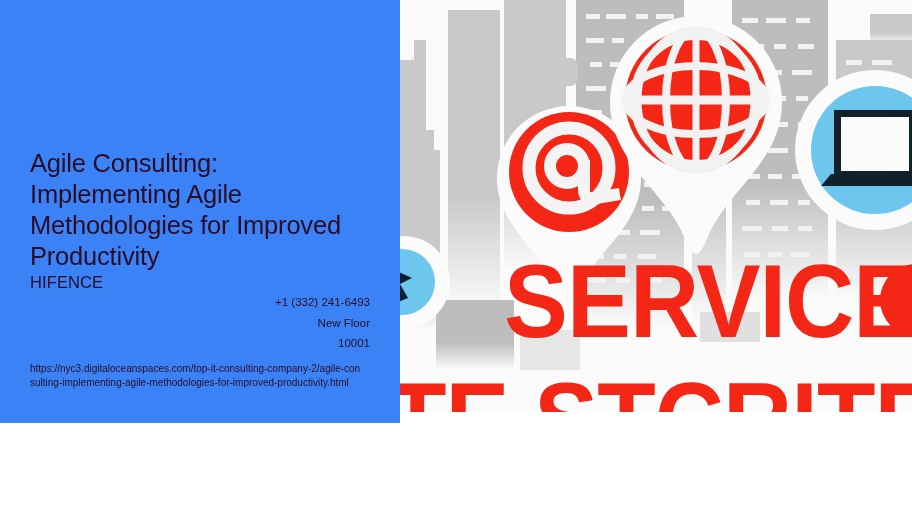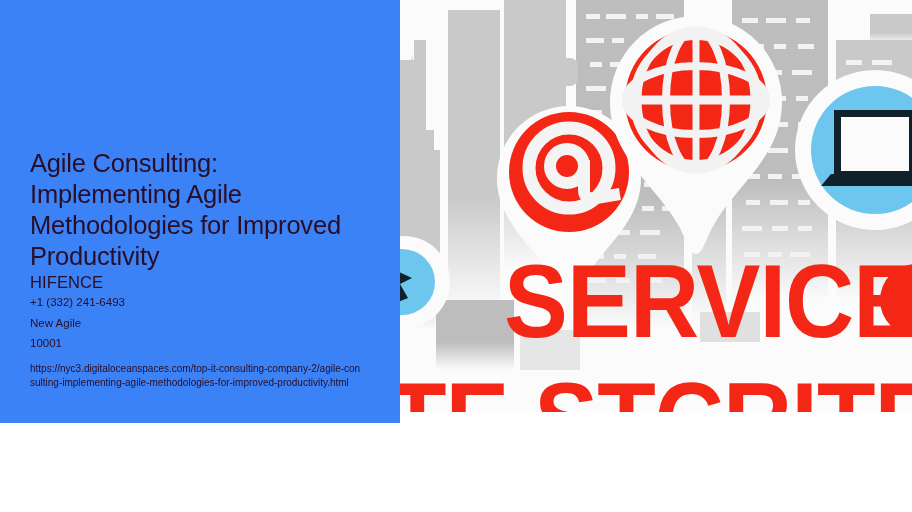--- a/index.html
+++ b/index.html
@@ -42,20 +42,21 @@
     line-height:20px;
     color:#2a0d26;
     font-weight:400;
     letter-spacing:0.1px;
   }
   .contact-line {
     font-size:11.5px;
     line-height:20.5px;
     color:#2a0d26;
     font-weight:400;
+    text-align:right;
   }
   #url-block {
     margin-top:8px;
     width:332px;
     font-size:10px;
     line-height:14px;
     color:#2a0d26;
     word-break:break-all;
     overflow-wrap:anywhere;
   }
@@ -103,21 +104,21 @@
   <div id="left-panel">
     <div id="left-inner">
 
       <h1 id="article-title">Agile Consulting: Implementing Agile Methodologies for Improved Productivity</h1>
 
       <div id="org-name">HIFENCE</div>
 
       <div class="contact-line">+1 (332) 241-6493</div>
 
 
-      <div class="contact-line">New Agile</div>
+      <div class="contact-line">New Floor</div>
 
       <div class="contact-line">10001</div>
 
       <div id="url-block">https://nyc3.digitaloceanspaces.com/top-it-consulting-company-2/agile-consulting-implementing-agile-methodologies-for-improved-productivity.html</div>
 
     </div>
   </div>
 
   <div id="right-panel">
 

